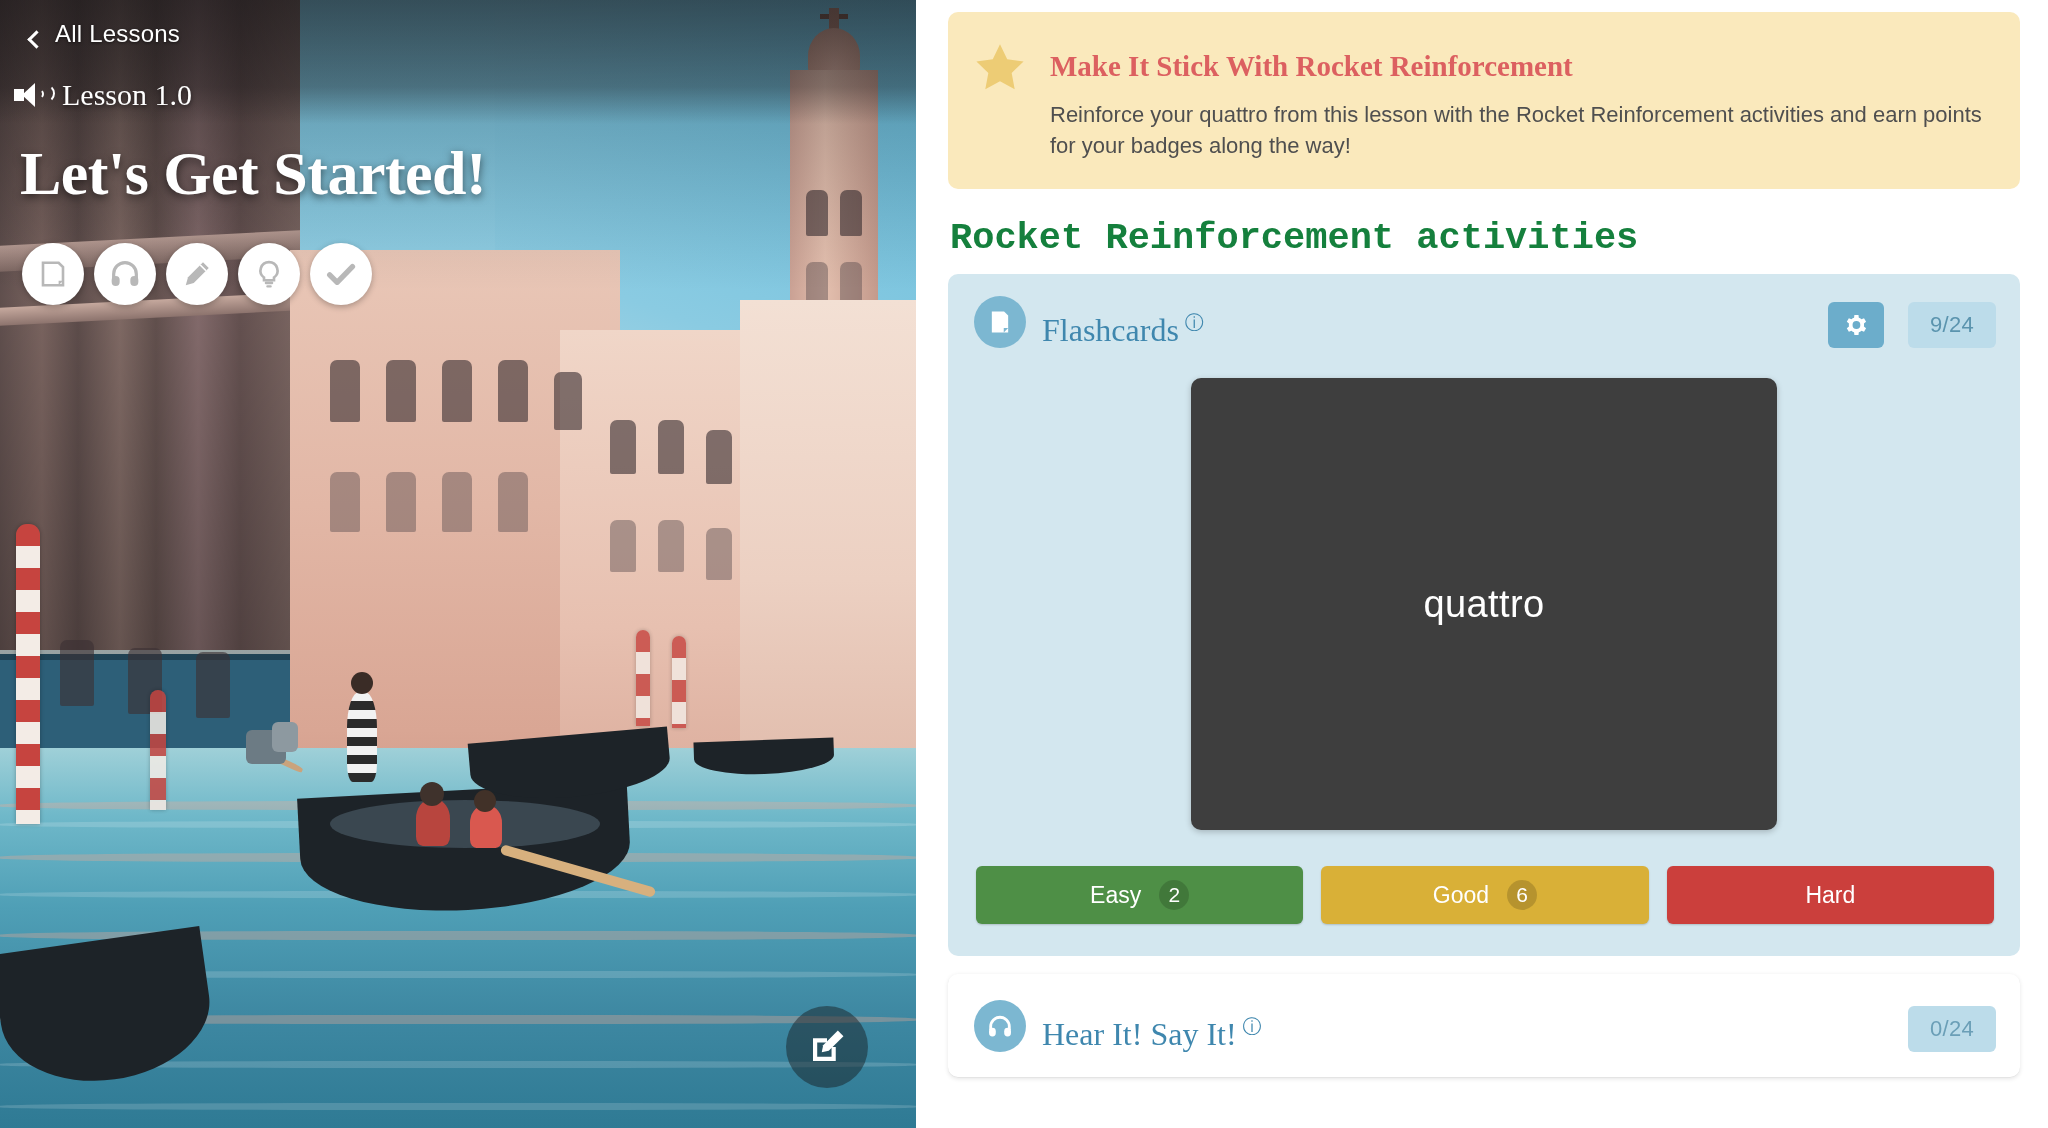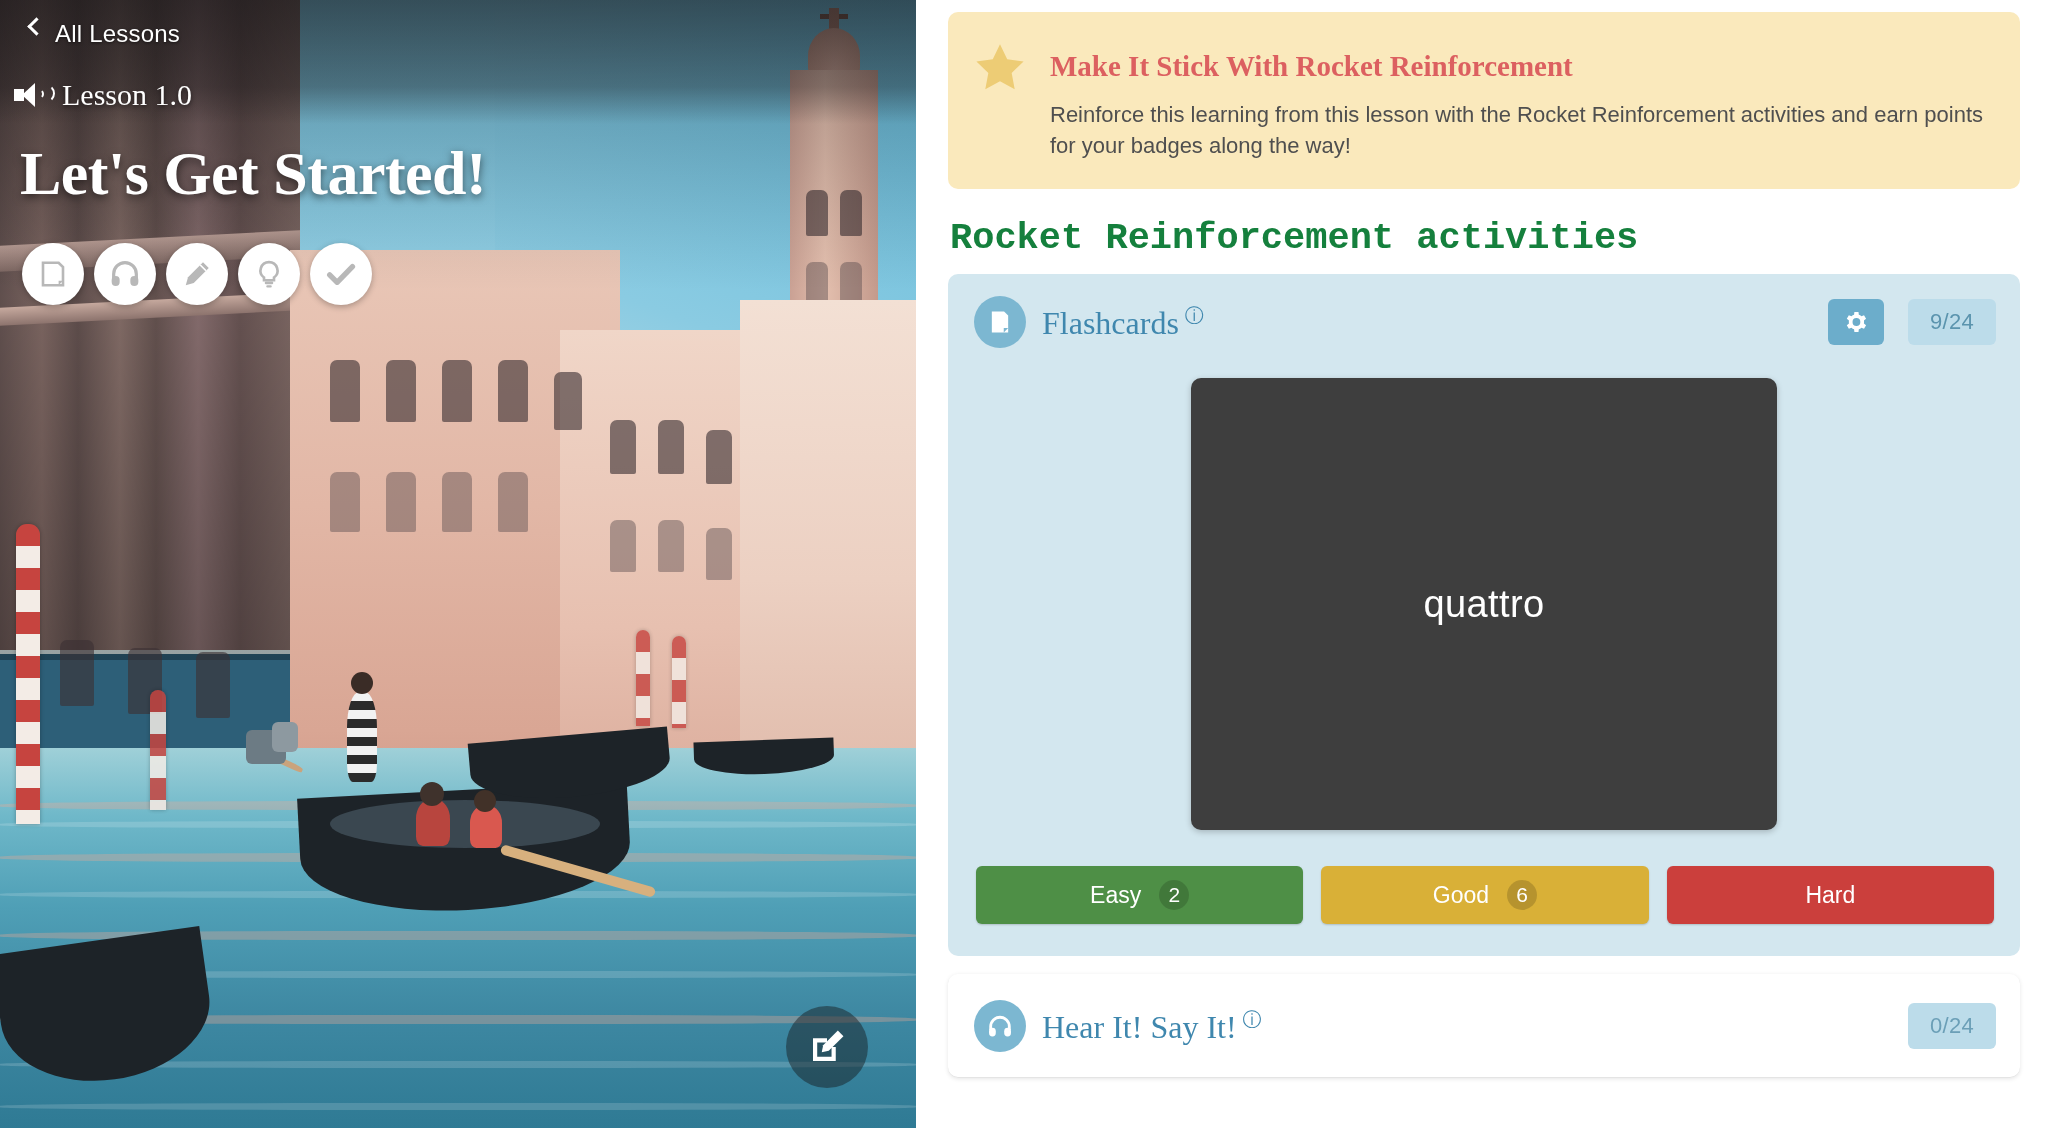--- a/index.html
+++ b/index.html
@@ -108,21 +108,21 @@
   .hero-top-scrim {
     position:absolute; left:0; top:0; width:100%; height:124px;
     background: linear-gradient(180deg, rgba(25,22,24,.52), rgba(25,22,24,.34) 70%, rgba(25,22,24,0));
   }
   .hero-title-scrim {
     position:absolute; left:0; top:0; width:100%; height:330px;
     background: linear-gradient(180deg, rgba(20,18,20,.30), rgba(20,18,20,0) 88%);
   }
   .all-lessons {
     position:absolute; left:30px; top:20px;
-    display:flex; align-items:flex-start; gap:12px;
+    display:flex; align-items:flex-end; gap:12px;
     color:#fff; font-size:24px; letter-spacing:.2px;
     text-shadow: 0 1px 3px rgba(0,0,0,.6);
     cursor:pointer;
   }
   .chev-left {
     display:inline-block; width:13px; height:13px;
     border-left:3.5px solid #fff; border-bottom:3.5px solid #fff;
     transform: rotate(45deg); margin-bottom:2px;
   }
   .lesson-row {
@@ -198,21 +198,21 @@
     border-radius:10px; margin-bottom:18px;
     overflow:hidden;
   }
   .activity-card.flash { background:#d3e7ef; }
   .activity-card.plain {
     background:#fff;
     box-shadow: 0 -1px 0 #e4e4e4 inset, 0 1px 4px rgba(0,0,0,.10);
     border-radius:10px;
   }
   .card-head {
-    display:flex; align-items:center;
+    display:flex; align-items:flex-end;
     padding: 22px 24px 14px 26px; gap:16px;
   }
   .act-icon {
     width:52px; height:52px; border-radius:50%;
     background:#7cb7d1; display:flex; align-items:center; justify-content:center;
     flex:0 0 52px;
   }
   .act-title {
     font-family:"Liberation Serif", serif; font-size:32px; color:#3f87ae;
   }
@@ -411,21 +411,21 @@
   <div class="content">
 
     <div class="banner">
       <div class="banner-star">
         <svg width="56" height="56" viewBox="0 0 24 24">
           <path d="M12 1.8l3.1 6.5 7 .9-5.1 4.9 1.3 7-6.3-3.4-6.3 3.4 1.3-7L1.9 9.2l7-.9z" fill="#edcc75"></path>
         </svg>
       </div>
       <div>
         <div class="banner-title">Make It Stick With Rocket Reinforcement</div>
-        <div class="banner-text">Reinforce this learning from this lesson with the Rocket Reinforcement activities and earn points for your badges along the way!</div>
+        <div class="banner-text">Reinforce your quattro from this lesson with the Rocket Reinforcement activities and earn points for your badges along the way!</div>
       </div>
     </div>
 
     <div class="section-title">Rocket Reinforcement activities</div>
 
     <div class="activity-card flash">
       <div class="card-head">
         <div class="act-icon">
           <svg width="28" height="28" viewBox="0 0 24 24">
             <path d="M5 3h10.5L19 6.5V21H5z" fill="#fff"></path>

